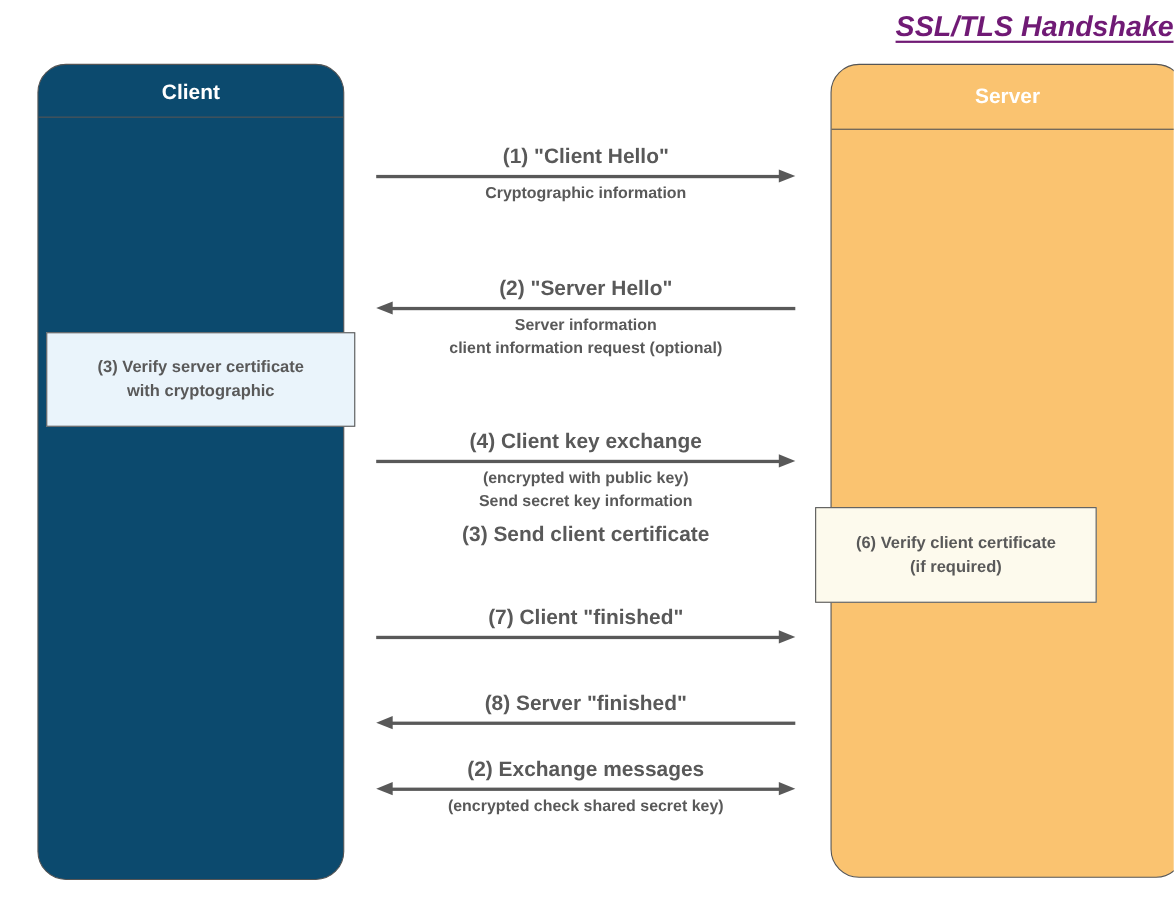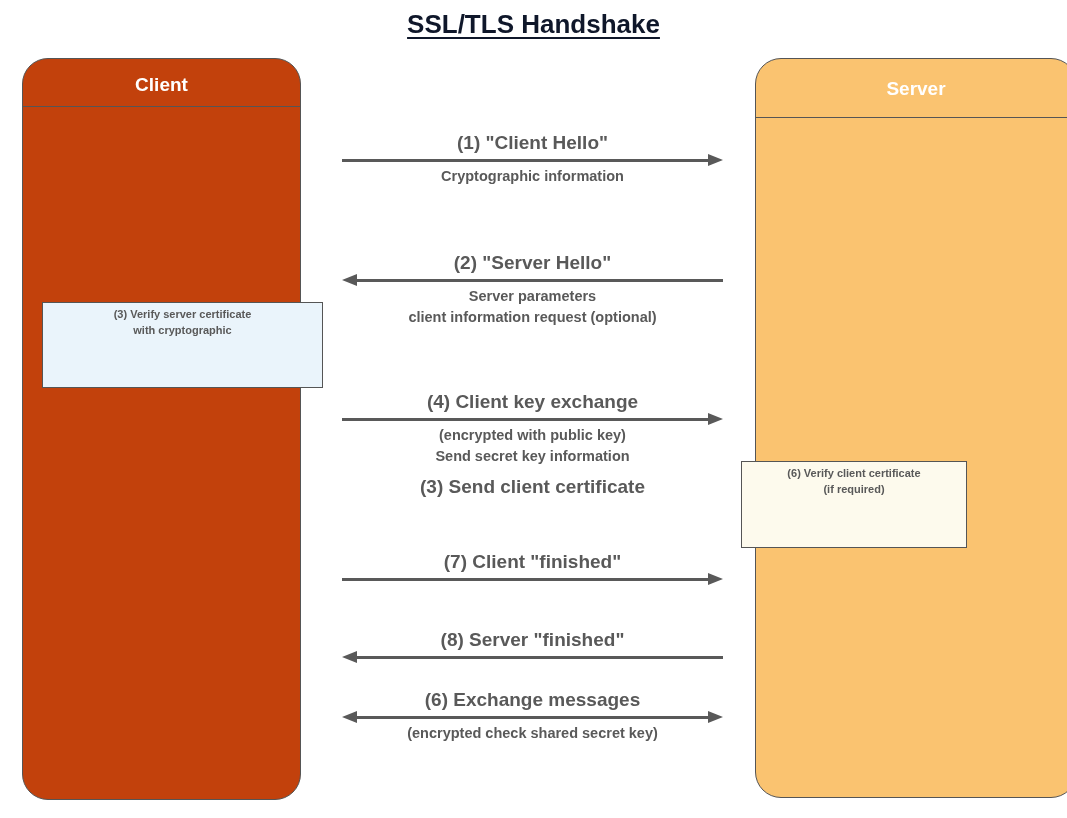--- a/index.html
+++ b/index.html
@@ -21,42 +21,43 @@
     width: 1067px;
     height: 818px;
   }
 
   
   #diagram-title {
     position: absolute;
     left: 0;
     top: 9px;
     width: 1067px;
-    text-align: center;
+    text-align: right;
     font-size: 26px;
     font-weight: bold;
-    color: #0f172a;
+    color: #701a75;
     text-decoration: underline;
     text-underline-offset: 4px;
     letter-spacing: 0px;
+    font-style: italic;
   }
 
   
   .party-box {
     position: absolute;
     border: 1px solid #555555;
     border-radius: 26px;
     box-sizing: border-box;
   }
   #client-box {
-    left: 22px;
+    left: 34px;
     top: 58px;
     width: 279px;
     height: 742px;
-    background: #c2410c;
+    background: #0c4a6e;
   }
   #server-box {
     left: 755px;
     top: 58px;
     width: 322px;
     height: 740px;
     background: #FAC370;
     padding-left: 16px;
   }
   .party-header-label {
@@ -80,23 +81,24 @@
   }
   #client-divider { top: 47px; }
   #server-divider { top: 58px; }
 
   
   .note-box {
     position: absolute;
     border: 1px solid #555555;
     box-sizing: border-box;
     display: flex;
+    align-items: center;
     justify-content: center;
     text-align: center;
-    font-size: 11px;
+    font-size: 15px;
     font-weight: bold;
     color: #595959;
     line-height: 1.45;
     padding: 4px 19px;
   }
   #note-verify-server {
     left: 42px;
     top: 302px;
     width: 281px;
     height: 86px;
@@ -108,21 +110,21 @@
   }
   #note-verify-server .note-line-1,
   #note-verify-server .note-line-2,
   #note-verify-server .note-line-3 {
     display: block;
     text-align: center;
   }
   #note-verify-client {
     left: 741px;
     top: 461px;
-    width: 226px;
+    width: 256px;
     height: 87px;
     background: #FDFAED;
   }
 
   
   .message {
     position: absolute;
     left: 342px;
     width: 381px;
   }
@@ -238,21 +240,21 @@
     </div>
   </div>
 
   <div class="message" id="msg-2">
     <div class="msg-title">(2) "Server Hello"</div>
     <div class="arrow left">
       <div class="shaft"></div>
       <div class="head head-left"></div>
     </div>
     <div class="msg-sub">
-      <span class="msg-sub-line">Server parameters</span>
+      <span class="msg-sub-line">Server information</span>
       <span class="msg-sub-line">client information request (optional)</span>
     </div>
   </div>
 
   <div class="message" id="msg-4">
     <div class="msg-title">(4) Client key exchange</div>
     <div class="arrow right">
       <div class="shaft"></div>
       <div class="head head-right"></div>
     </div>
@@ -276,21 +278,21 @@
 
   <div class="message" id="msg-8">
     <div class="msg-title">(8) Server "finished"</div>
     <div class="arrow left">
       <div class="shaft"></div>
       <div class="head head-left"></div>
     </div>
   </div>
 
   <div class="message" id="msg-9">
-    <div class="msg-title">(6) Exchange messages</div>
+    <div class="msg-title">(2) Exchange messages</div>
     <div class="arrow both">
       <div class="shaft"></div>
       <div class="head head-left"></div>
       <div class="head head-right"></div>
     </div>
     <div class="msg-sub">
       <span class="msg-sub-line">(encrypted check shared secret key)</span>
     </div>
   </div>
 

